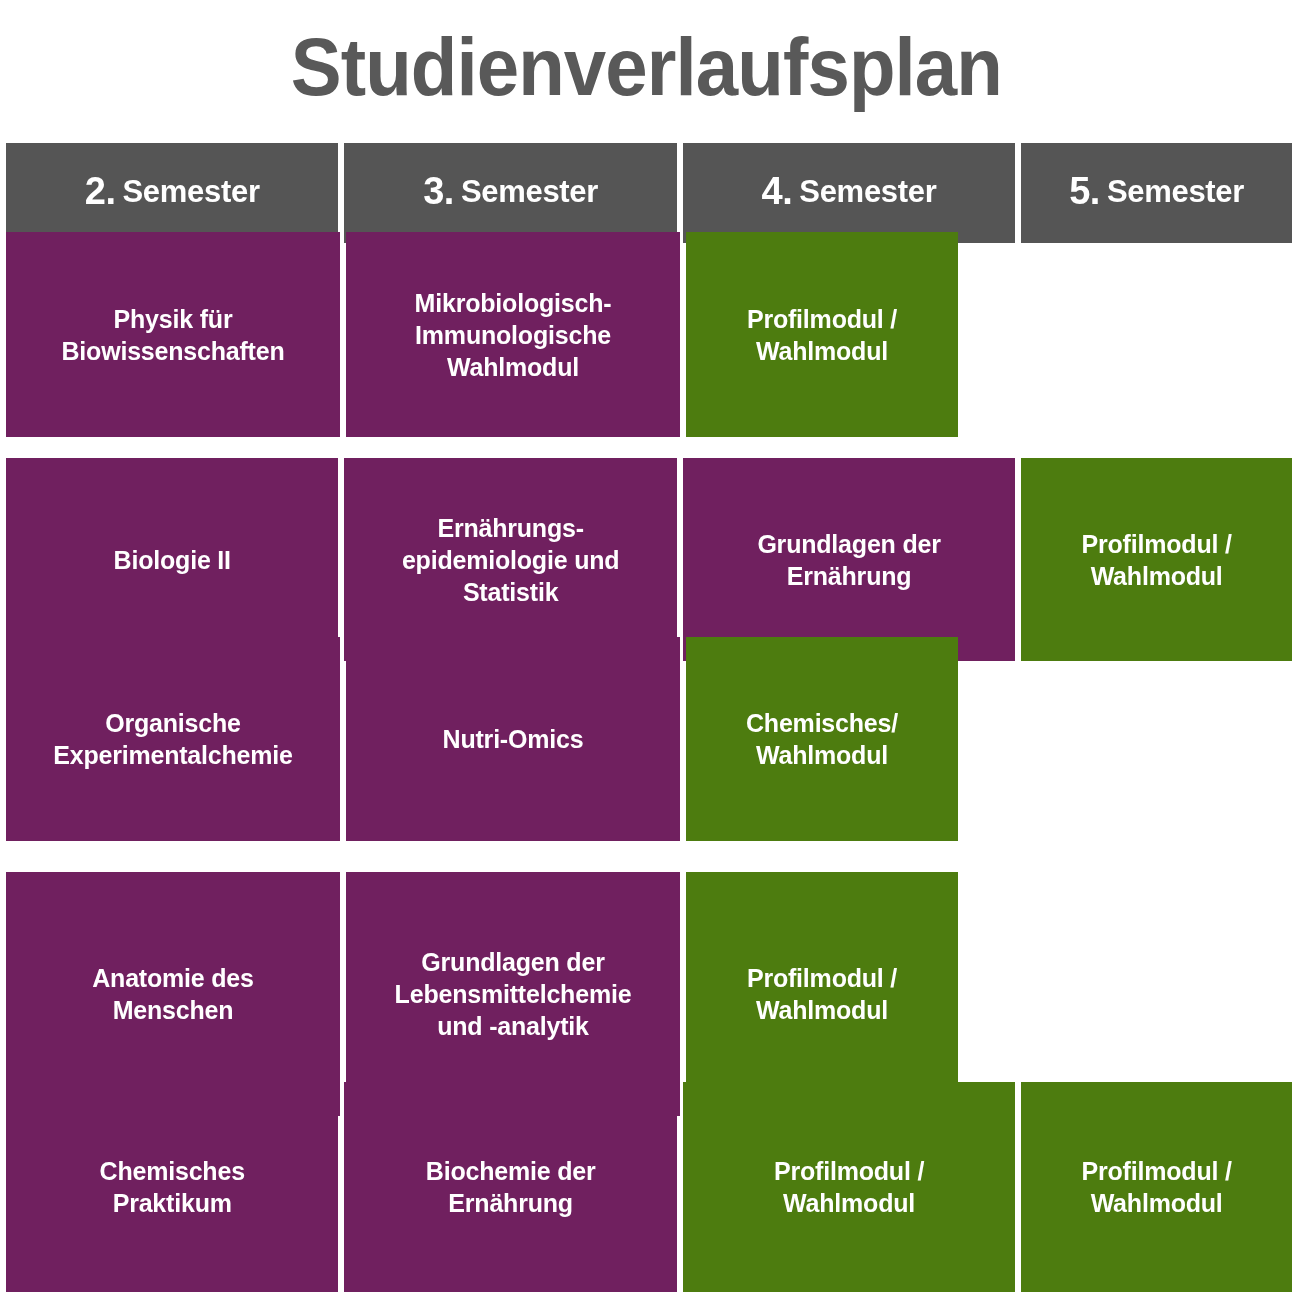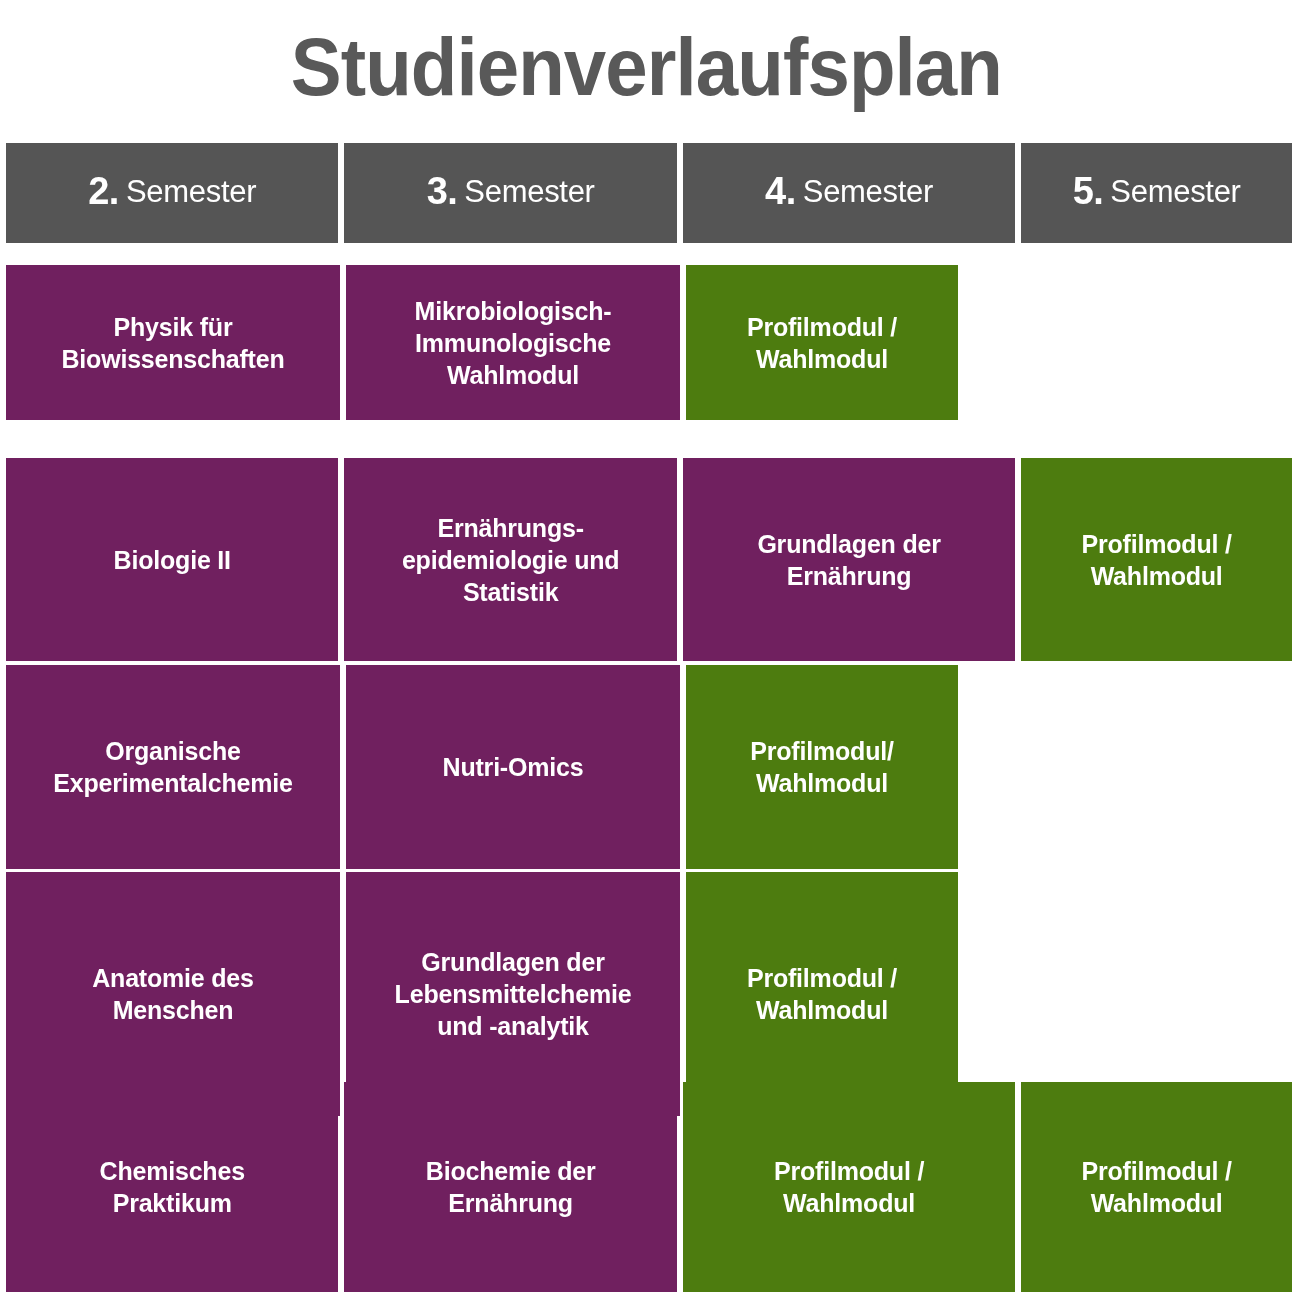--- a/index.html
+++ b/index.html
@@ -55,23 +55,23 @@
   }
 
   .grid-row {
     position: absolute;
     left: 0;
     width: 1292px;
     display: flex;
   }
 
   .grid-row.header-row { top: 0; height: 100px; }
-  .grid-row.r0 { top: 122px; height: 155px; }
+  .grid-row.r0 { top: 89px; height: 205px; }
   .grid-row.r1 { top: 315px; height: 203px; }
-  .grid-row.r2 { top: 522px; height: 204px; }
+  .grid-row.r2 { top: 494px; height: 204px; }
   .grid-row.r3 { top: 729px; height: 244px; }
   .grid-row.r4 { top: 939px; height: 210px; }
 
   .cell {
     position: relative;
     box-sizing: border-box;
     display: flex;
     align-items: center;
     justify-content: center;
     text-align: center;
@@ -91,21 +91,21 @@
     line-height: 1;
     padding-bottom: 4px;
   }
   .header-cell .sem-num {
     font-size: 38px;
     font-weight: 700;
     letter-spacing: -0.5px;
   }
   .header-cell .sem-word {
     font-size: 31px;
-    font-weight: 400;
+    font-weight: 700;
     letter-spacing: -0.3px;
     margin-left: 7px;
   }
 
   .module-cell {
     font-size: 25px;
     font-weight: 700;
     line-height: 1.28;
     letter-spacing: -0.2px;
     padding: 4px 10px;
@@ -186,21 +186,21 @@
 
     <div class="grid-row r2">
       <div class="cell c0 module-cell dark">
         <span class="label">Organische
 Experimentalchemie</span>
       </div>
       <div class="cell c2 module-cell dark">
         <span class="label">Nutri-Omics</span>
       </div>
       <div class="cell c3 module-cell light">
-        <span class="label">Profilmodul/
+        <span class="label">Chemisches/
 Wahlmodul</span>
       </div>
     </div>
 
     <div class="grid-row r3">
       <div class="cell c0 module-cell dark">
         <span class="label">Anatomie des
 Menschen</span>
       </div>
       <div class="cell c1 module-cell dark">

